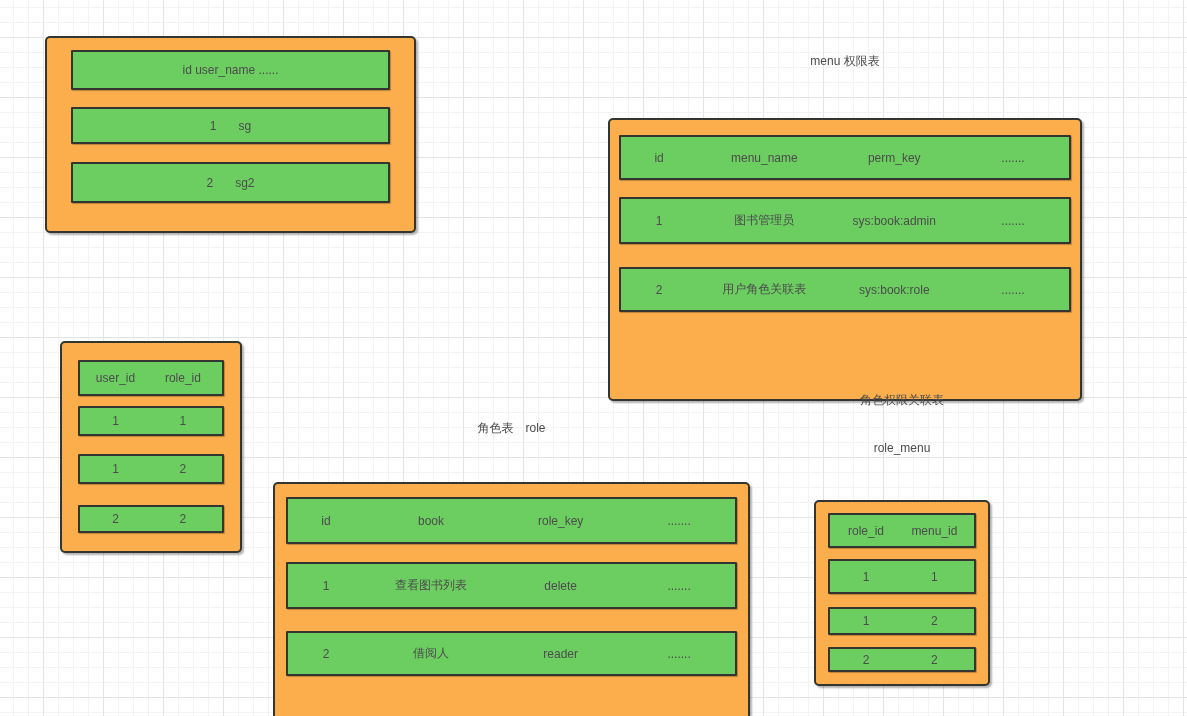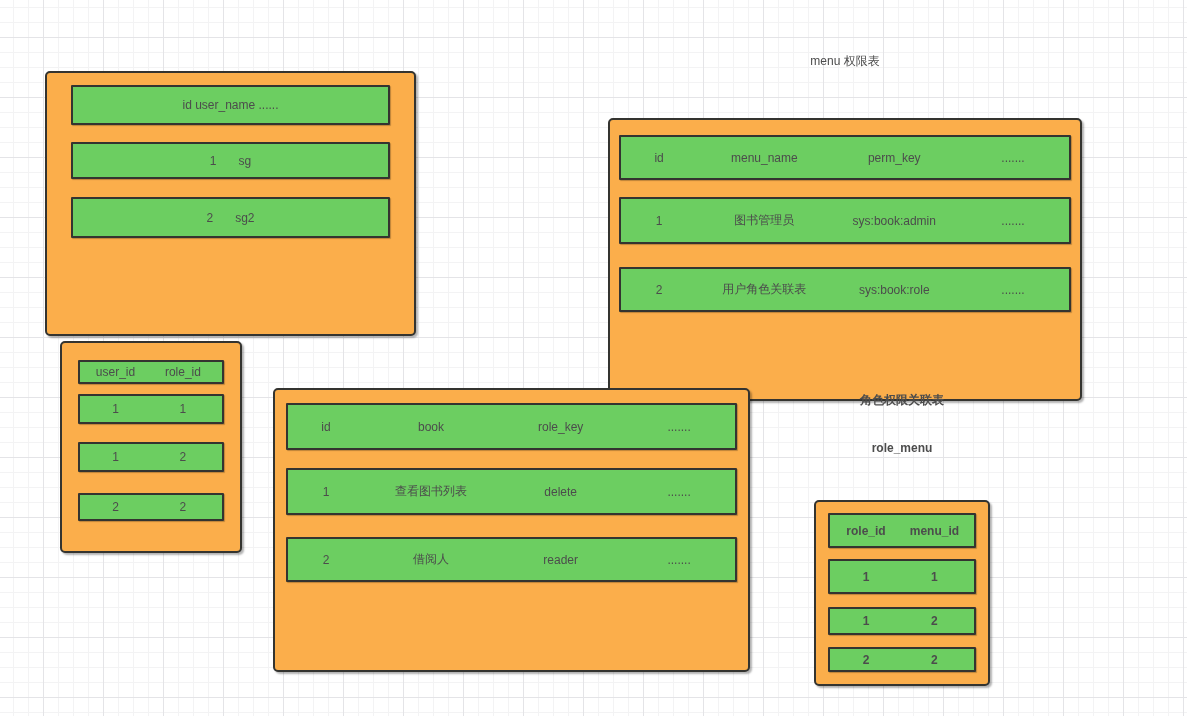--- a/index.html
+++ b/index.html
@@ -65,21 +65,21 @@
     grid-template-columns: 17% 30% 28% 25%;
     align-items: center;
   }
 </style>
 </head>
 <body>
 
 <div class="canvas">
 
   <div class="tbl" style="left:45px; top:36px; width:371px;">
-    <div class="box" style="height:265px; padding:0 24px;margin-top:35px;">
+    <div class="box" style="height:197px; padding:0 24px;">
       <div class="row" style="margin-top:12px; height:40px;">
         <span class="cell">id user_name ......</span>
       </div>
       <div class="row gap22" style="margin-top:17px; height:37px;">
         <span class="cell">1</span>
         <span class="cell">sg</span>
       </div>
       <div class="row gap22" style="margin-top:18px; height:41px;">
         <span class="cell">2</span>
         <span class="cell">sg2</span>
@@ -108,40 +108,43 @@
         <span class="cell">2</span>
         <span class="cell">用户角色关联表</span>
         <span class="cell">sys:book:role</span>
         <span class="cell">.......</span>
       </div>
     </div>
   </div>
 
   <div class="tbl" style="left:60px; top:341px; width:182px;">
     <div class="box" style="height:212px; padding:0 16px;">
-      <div class="row cols2" style="margin-top:17px; height:24px;">
+      <div class="row cols2" style="margin-top:17px; height:36px;">
         <span class="cell">user_id</span>
         <span class="cell">role_id</span>
       </div>
       <div class="row cols2" style="margin-top:10px; height:30px;">
         <span class="cell">1</span>
         <span class="cell">1</span>
       </div>
       <div class="row cols2" style="margin-top:18px; height:30px;">
         <span class="cell">1</span>
         <span class="cell">2</span>
       </div>
       <div class="row cols2" style="margin-top:21px; height:28px;">
         <span class="cell">2</span>
         <span class="cell">2</span>
       </div>
     </div>
   </div>
 
   <div class="tbl" style="left:273px; top:388px; width:477px;">
+    <div class="ttl" style="margin-bottom:14px;">
+      <div>角色表　role</div>
+    </div>
     <div class="box" style="height:284px; padding:0 11px;">
       <div class="row cols4" style="margin-top:13px; height:47px;">
         <span class="cell">id</span>
         <span class="cell">book</span>
         <span class="cell">role_key</span>
         <span class="cell">.......</span>
       </div>
       <div class="row cols4" style="margin-top:18px; height:47px;">
         <span class="cell">1</span>
         <span class="cell">查看图书列表</span>
@@ -150,21 +153,21 @@
       </div>
       <div class="row cols4" style="margin-top:22px; height:45px;">
         <span class="cell">2</span>
         <span class="cell">借阅人</span>
         <span class="cell">reader</span>
         <span class="cell">.......</span>
       </div>
     </div>
   </div>
 
-  <div class="tbl" style="left:814px; top:360px; width:176px;font-weight:bold;">
+  <div class="tbl" style="left:814px; top:360px; width:176px;">
     <div class="ttl" style="margin-bottom:12px;">
       <div>角色权限关联表</div>
       <div>role_menu</div>
     </div>
     <div class="box" style="height:186px; padding:0 12px;">
       <div class="row cols2" style="margin-top:11px; height:35px;">
         <span class="cell">role_id</span>
         <span class="cell">menu_id</span>
       </div>
       <div class="row cols2" style="margin-top:11px; height:35px;">

